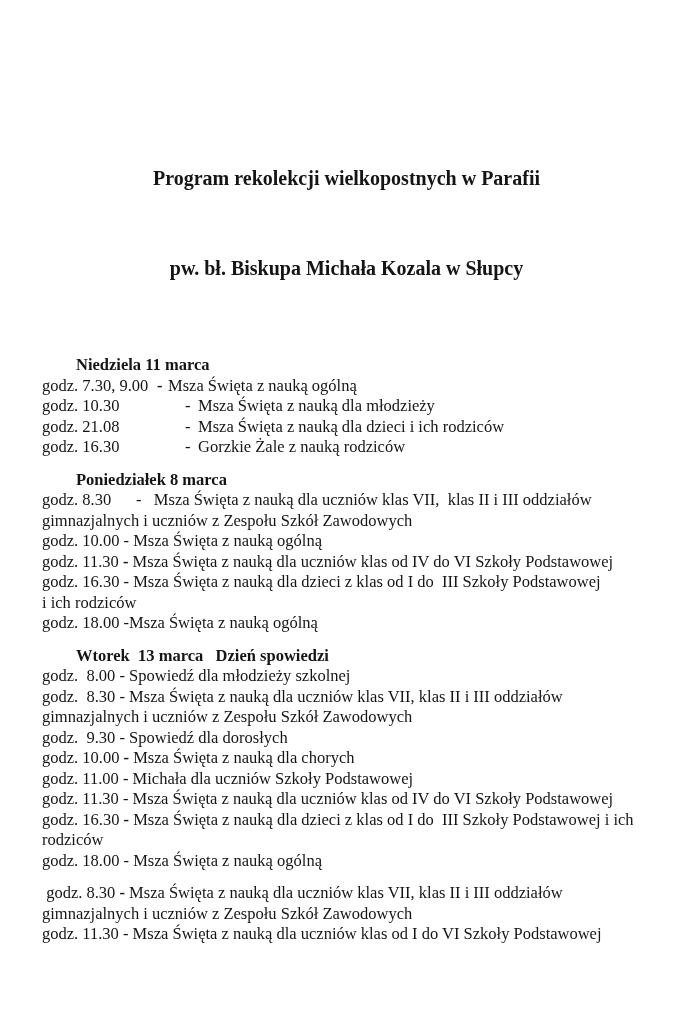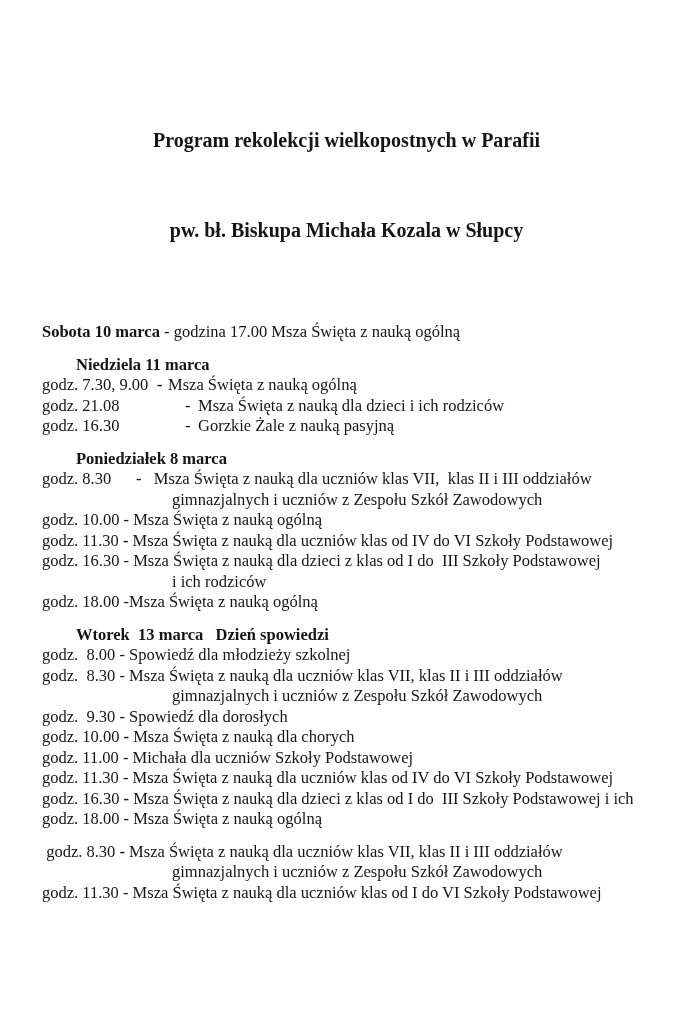--- a/index.html
+++ b/index.html
@@ -7,21 +7,21 @@
     position: relative;
     width: 693px;
     height: 1024px;
     margin: 0 auto;
     background: #ffffff;
     color: #151515;
     font-family: "Liberation Serif", "DejaVu Serif", serif;
     overflow: hidden;
   }
   .title-block {
-    padding-top: 65px;
+    padding-top: 103px;
     text-align: center;
     font-weight: bold;
     font-size: 20px;
     line-height: 30px;
     white-space: pre-wrap;
   }
   .doc-body {
     padding: 0 15px 0 42px;
     font-size: 16.5px;
     line-height: 20.5px;
@@ -31,41 +31,41 @@
   .section { margin-top: 12px; }
   .heading { font-weight: bold; white-space: pre-wrap; margin-left: 34px; }
   .bold-label { font-weight: bold; }
   .bd { font-weight: bold; }
   
   .sun-row .t  { display: inline-block; width: 143px; }
   .sun-row .d  { display: inline-block; width: 13px; }
   .sun-row.first .t { width: 115px; }
   .sun-row.first .d { width: 11px; }
   
-  .cont { margin-left: 130px; white-space: pre-wrap; }
+  .cont { white-space: pre-wrap; }
 </style>
 </head>
 <body>
 
 <div class="page">
 
   <div class="title-block">
     <div>Program rekolekcji wielkopostnych w Parafii</div>
     <div>pw. bł. Biskupa Michała Kozala w Słupcy</div>
   </div>
 
   <div class="doc-body">
 
-    <div class="line first-line"><span class="bold-label">Sobota 10 marca</span><span> - godzina 17.00 Msza Święta z nauką ogólną</span></div>
 
     <div class="section">
       <div class="heading">Niedziela 11 marca</div>
       <div class="line sun-row first"><span class="t">godz. 7.30, 9.00</span><span class="d bd">-</span><span>Msza Święta z nauką ogólną</span></div>
+      <div class="line sun-row"><span class="t">godz. 10.30</span><span class="d">-</span><span>Msza Święta z nauką dla młodzieży</span></div>
       <div class="line sun-row"><span class="t">godz. 21.08</span><span class="d">-</span><span>Msza Święta z nauką dla dzieci i ich rodziców</span></div>
-      <div class="line sun-row"><span class="t">godz. 16.30</span><span class="d">-</span><span>Gorzkie Żale z nauką pasyjną</span></div>
+      <div class="line sun-row"><span class="t">godz. 16.30</span><span class="d">-</span><span>Gorzkie Żale z nauką rodziców</span></div>
     </div>
 
     <div class="section">
       <div class="heading">Poniedziałek 8 marca</div>
       <div class="line"><span>godz. 8.30      </span><span>-</span><span>   Msza Święta z nauką dla uczniów klas VII,  klas II i III oddziałów</span></div>
       <div class="line cont">gimnazjalnych i uczniów z Zespołu Szkół Zawodowych</div>
       <div class="line"><span>godz. 10.00 </span><span>-</span><span> Msza Święta z nauką ogólną</span></div>
       <div class="line"><span>godz. 11.30 </span><span class="bd">-</span><span> Msza Święta z nauką dla uczniów klas od IV do VI Szkoły Podstawowej</span></div>
       <div class="line"><span>godz. 16.30 </span><span>-</span><span> Msza Święta z nauką dla dzieci z klas od I do  III Szkoły Podstawowej</span></div>
       <div class="line cont">i ich rodziców</div>
@@ -75,20 +75,21 @@
     <div class="section">
       <div class="heading">Wtorek  13 marca   Dzień spowiedzi</div>
       <div class="line"><span>godz.  8.00 </span><span>-</span><span> Spowiedź dla młodzieży szkolnej</span></div>
       <div class="line"><span>godz.  8.30 </span><span>-</span><span> Msza Święta z nauką dla uczniów klas VII, klas II i III oddziałów</span></div>
       <div class="line cont">gimnazjalnych i uczniów z Zespołu Szkół Zawodowych</div>
       <div class="line"><span>godz.  9.30 </span><span>-</span><span> Spowiedź dla dorosłych</span></div>
       <div class="line"><span>godz. 10.00 </span><span class="bd">-</span><span> Msza Święta z nauką dla chorych</span></div>
       <div class="line"><span>godz. 11.00 </span><span>-</span><span> Michała dla uczniów Szkoły Podstawowej</span></div>
       <div class="line"><span>godz. 11.30 </span><span>-</span><span> Msza Święta z nauką dla uczniów klas od IV do VI Szkoły Podstawowej</span></div>
       <div class="line"><span>godz. 16.30 </span><span class="bd">-</span><span> Msza Święta z nauką dla dzieci z klas od I do  III Szkoły Podstawowej i ich</span></div>
+      <div class="line cont">rodziców</div>
       <div class="line"><span>godz. 18.00 </span><span>-</span><span> Msza Święta z nauką ogólną</span></div>
     </div>
 
     <div class="section">
       <div class="line"><span> godz. 8.30 </span><span class="bd">-</span><span> Msza Święta z nauką dla uczniów klas VII, klas II i III oddziałów</span></div>
       <div class="line cont">gimnazjalnych i uczniów z Zespołu Szkół Zawodowych</div>
       <div class="line"><span>godz. 11.30 </span><span>-</span><span> Msza Święta z nauką dla uczniów klas od I do VI Szkoły Podstawowej</span></div>
     </div>
 
   </div>

